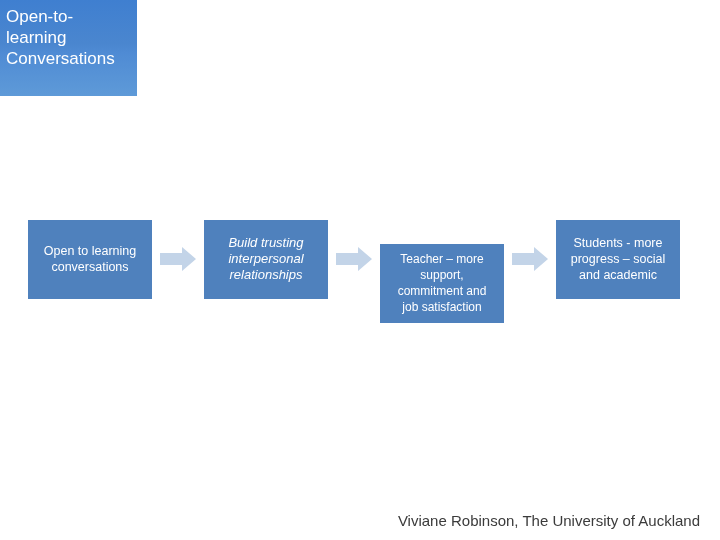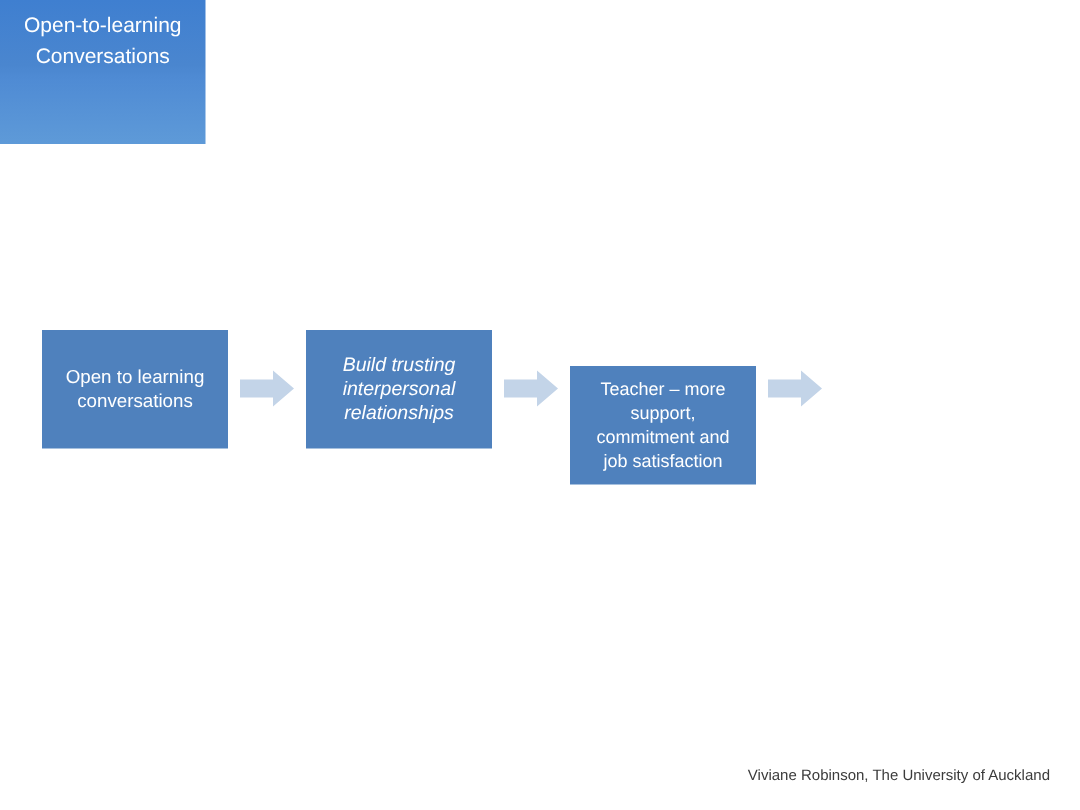--- a/index.html
+++ b/index.html
@@ -17,25 +17,25 @@
 
   
   #title-box {
     position: absolute;
     left: 0;
     top: 0;
     width: 137px;
     height: 96px;
     background: linear-gradient(to bottom, #3f7fd0 0%, #4a86cf 45%, #4f8bd4 55%, #5e9ad8 100%);
     color: #ffffff;
-    font-size: 14px;
+    font-size: 17px;
     line-height: 21px;
     padding: 6px 6px 0 6px;
     box-sizing: border-box;
-    text-align: center;
+    text-align: left;
     white-space: pre-line;
   }
 
   
   #flow {
     position: absolute;
     left: 28px;
     top: 219px;
     width: 664px;
     height: 80px;
@@ -71,21 +71,21 @@
   }
   .arrow svg { display: block; }
 
   
   #credit {
     position: absolute;
     left: 0;
     top: 512px;
     width: 700px;
     text-align: right;
-    font-size: 10px;
+    font-size: 15px;
     color: #3b3b3b;
   }
 </style>
 </head>
 <body>
 
 <div id="title-box">Open-to-learning Conversations</div>
 
 <div id="flow">
 
@@ -124,16 +124,21 @@
   </div>
 
   <div class="arrow">
     <span>
       <svg width="36" height="28" viewBox="0 0 36 28" aria-hidden="true">
         <polygon points="0,8 22,8 22,2 36,14 22,26 22,20 0,20" fill="#c3d4e8"></polygon>
       </svg>
     </span>
   </div>
 
+  <div class="flow-box box-3">
+    <span>Students  - more
+progress – social
+and academic</span>
+  </div>
 
 </div>
 
 <div id="credit">Viviane Robinson, The University of Auckland</div>
 
 </body></html>

